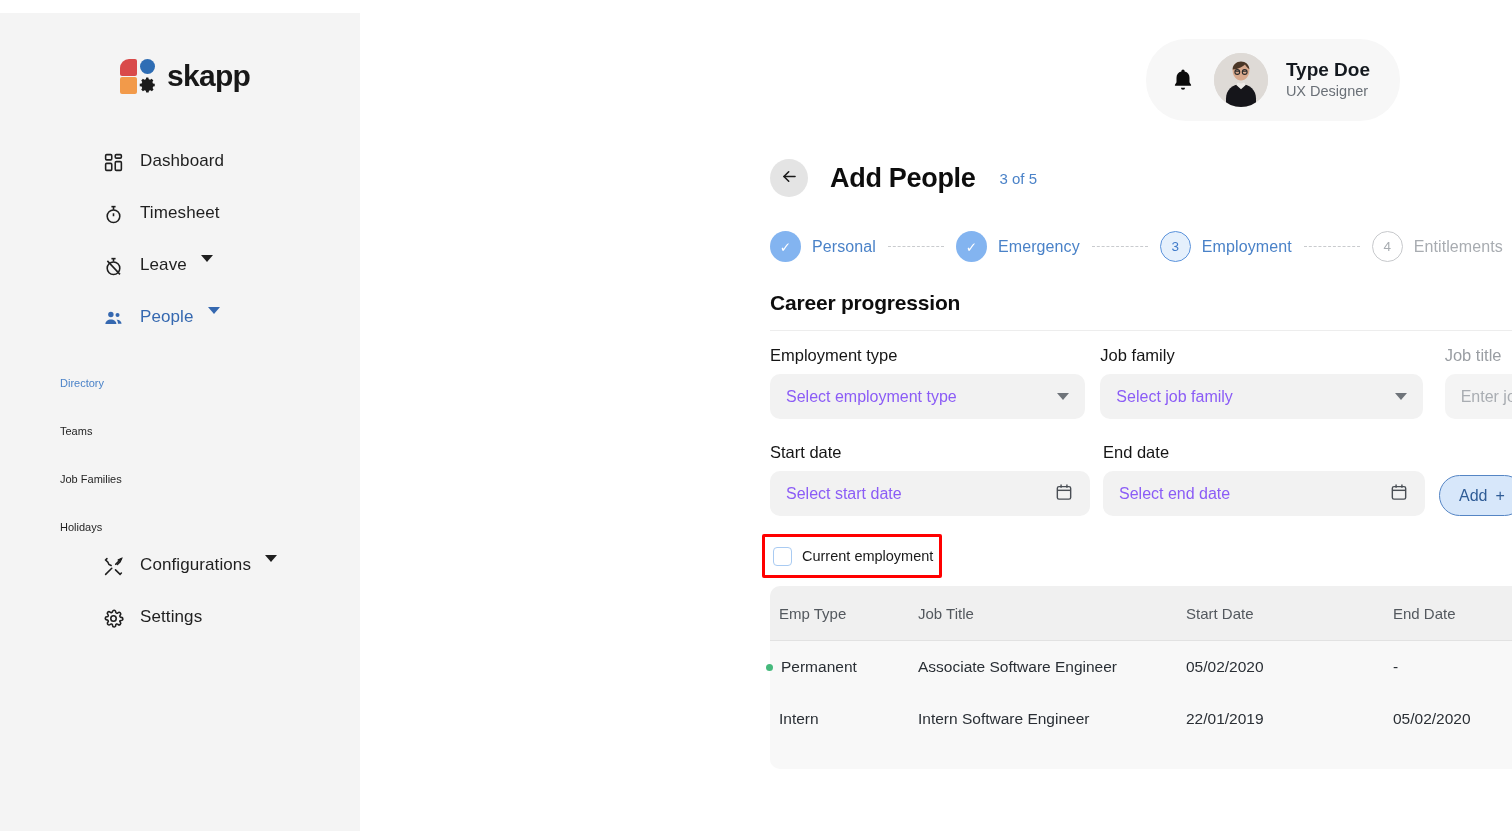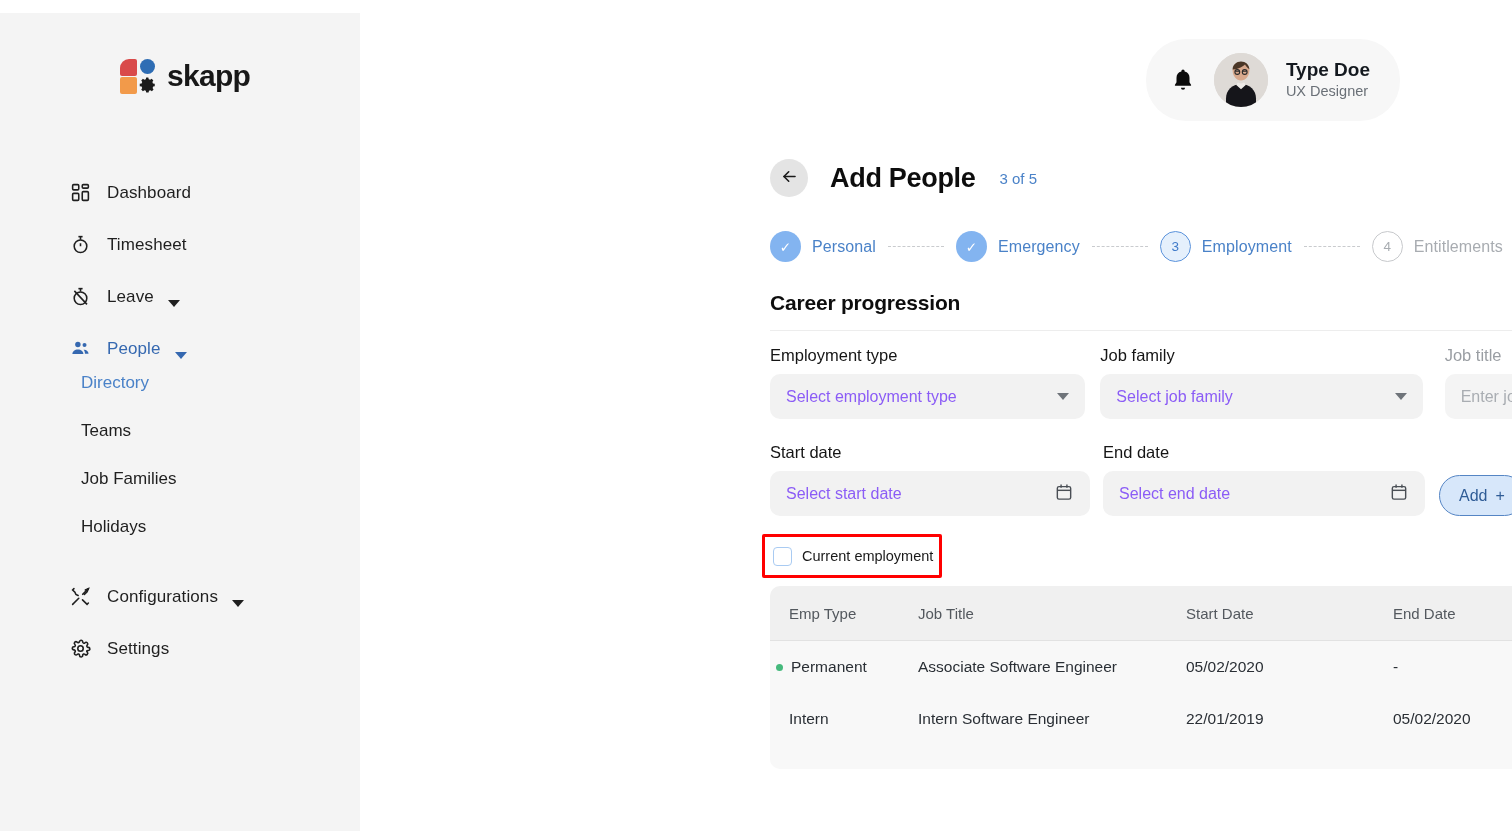--- a/index.html
+++ b/index.html
@@ -36,39 +36,39 @@
     background: #2E6DB4; border-radius: 50%;
   }
   .lm-gear { position: absolute; left: 19px; top: 19px; width: 18px; height: 18px; }
   .logo-text {
     font-size: 30px; font-weight: 800; color: #181818;
     letter-spacing: -0.7px;
   }
 
   .nav { position: absolute; left: 0; top: 138px; width: 100%; }
   .nav-item {
-    display: flex; align-items: flex-end;
-    height: 52px; padding-left: 69px; cursor: pointer;
+    display: flex; align-items: flex-start;
+    height: 52px; padding-left: 102px; cursor: pointer;
     color: #1F1F1F;
   }
   .nav-item .ico {
     width: 22px; height: 22px; display: inline-flex;
     align-items: center; justify-content: center; margin-right: 16px;
     flex: 0 0 22px;
   }
   .nav-item .lbl { font-size: 17px; letter-spacing: 0.1px; }
   .nav-item.active { color: #3568B0; }
   .nav-item .caret {
     margin-left: 14px; width: 0; height: 0;
     border-left: 6px solid transparent; border-right: 6px solid transparent;
     border-top: 7px solid currentColor;
   }
   .sub-item {
     display: flex; align-items: center;
-    height: 48px; padding-left: 81px; font-size: 17px;
+    height: 48px; padding-left: 60px; font-size: 11px;
     color: #1F1F1F; cursor: pointer;
   }
   .sub-item.active { color: #4A82C8; }
 
   
   .main { flex: 1; position: relative; background: #fff; height: 831px; }
 
   .topbar {
     position: absolute; right: 112px; top: 26px;
     display: flex; align-items: center;
@@ -181,21 +181,21 @@
   
   .table { position: absolute; left: 410px; top: 573px; width: 982px; }
   .thead {
     display: flex; background: #F0F0F0; height: 55px; align-items: center;
     border-radius: 10px 10px 0 0; border-bottom: 1px solid #E2E2E2;
   }
   .tbody { background: #F8F8F8; border-radius: 0 0 10px 10px; padding-bottom: 24px; }
   .trow { display: flex; height: 52px; align-items: center; }
   .th { font-size: 15px; color: #53585E; }
   .td { font-size: 15.5px; color: #2A2F35; display: flex; align-items: center; }
-  .col-emp  { width: 148px; padding-left: 19px; }
+  .col-emp  { width: 148px; padding-left: 9px; }
   .col-job  { width: 268px; }
   .col-sd   { width: 207px; }
   .col-ed   { width: 130px; }
   .col-act  { flex: 1; display: flex; justify-content: flex-start; gap: 20px; padding-left: 22px; }
   .dot { width: 7px; height: 7px; border-radius: 50%; background: #45B97C;
          margin-right: 8px; margin-left: -13px; flex: 0 0 7px; }
 </style>
 </head>
 <body>
 

